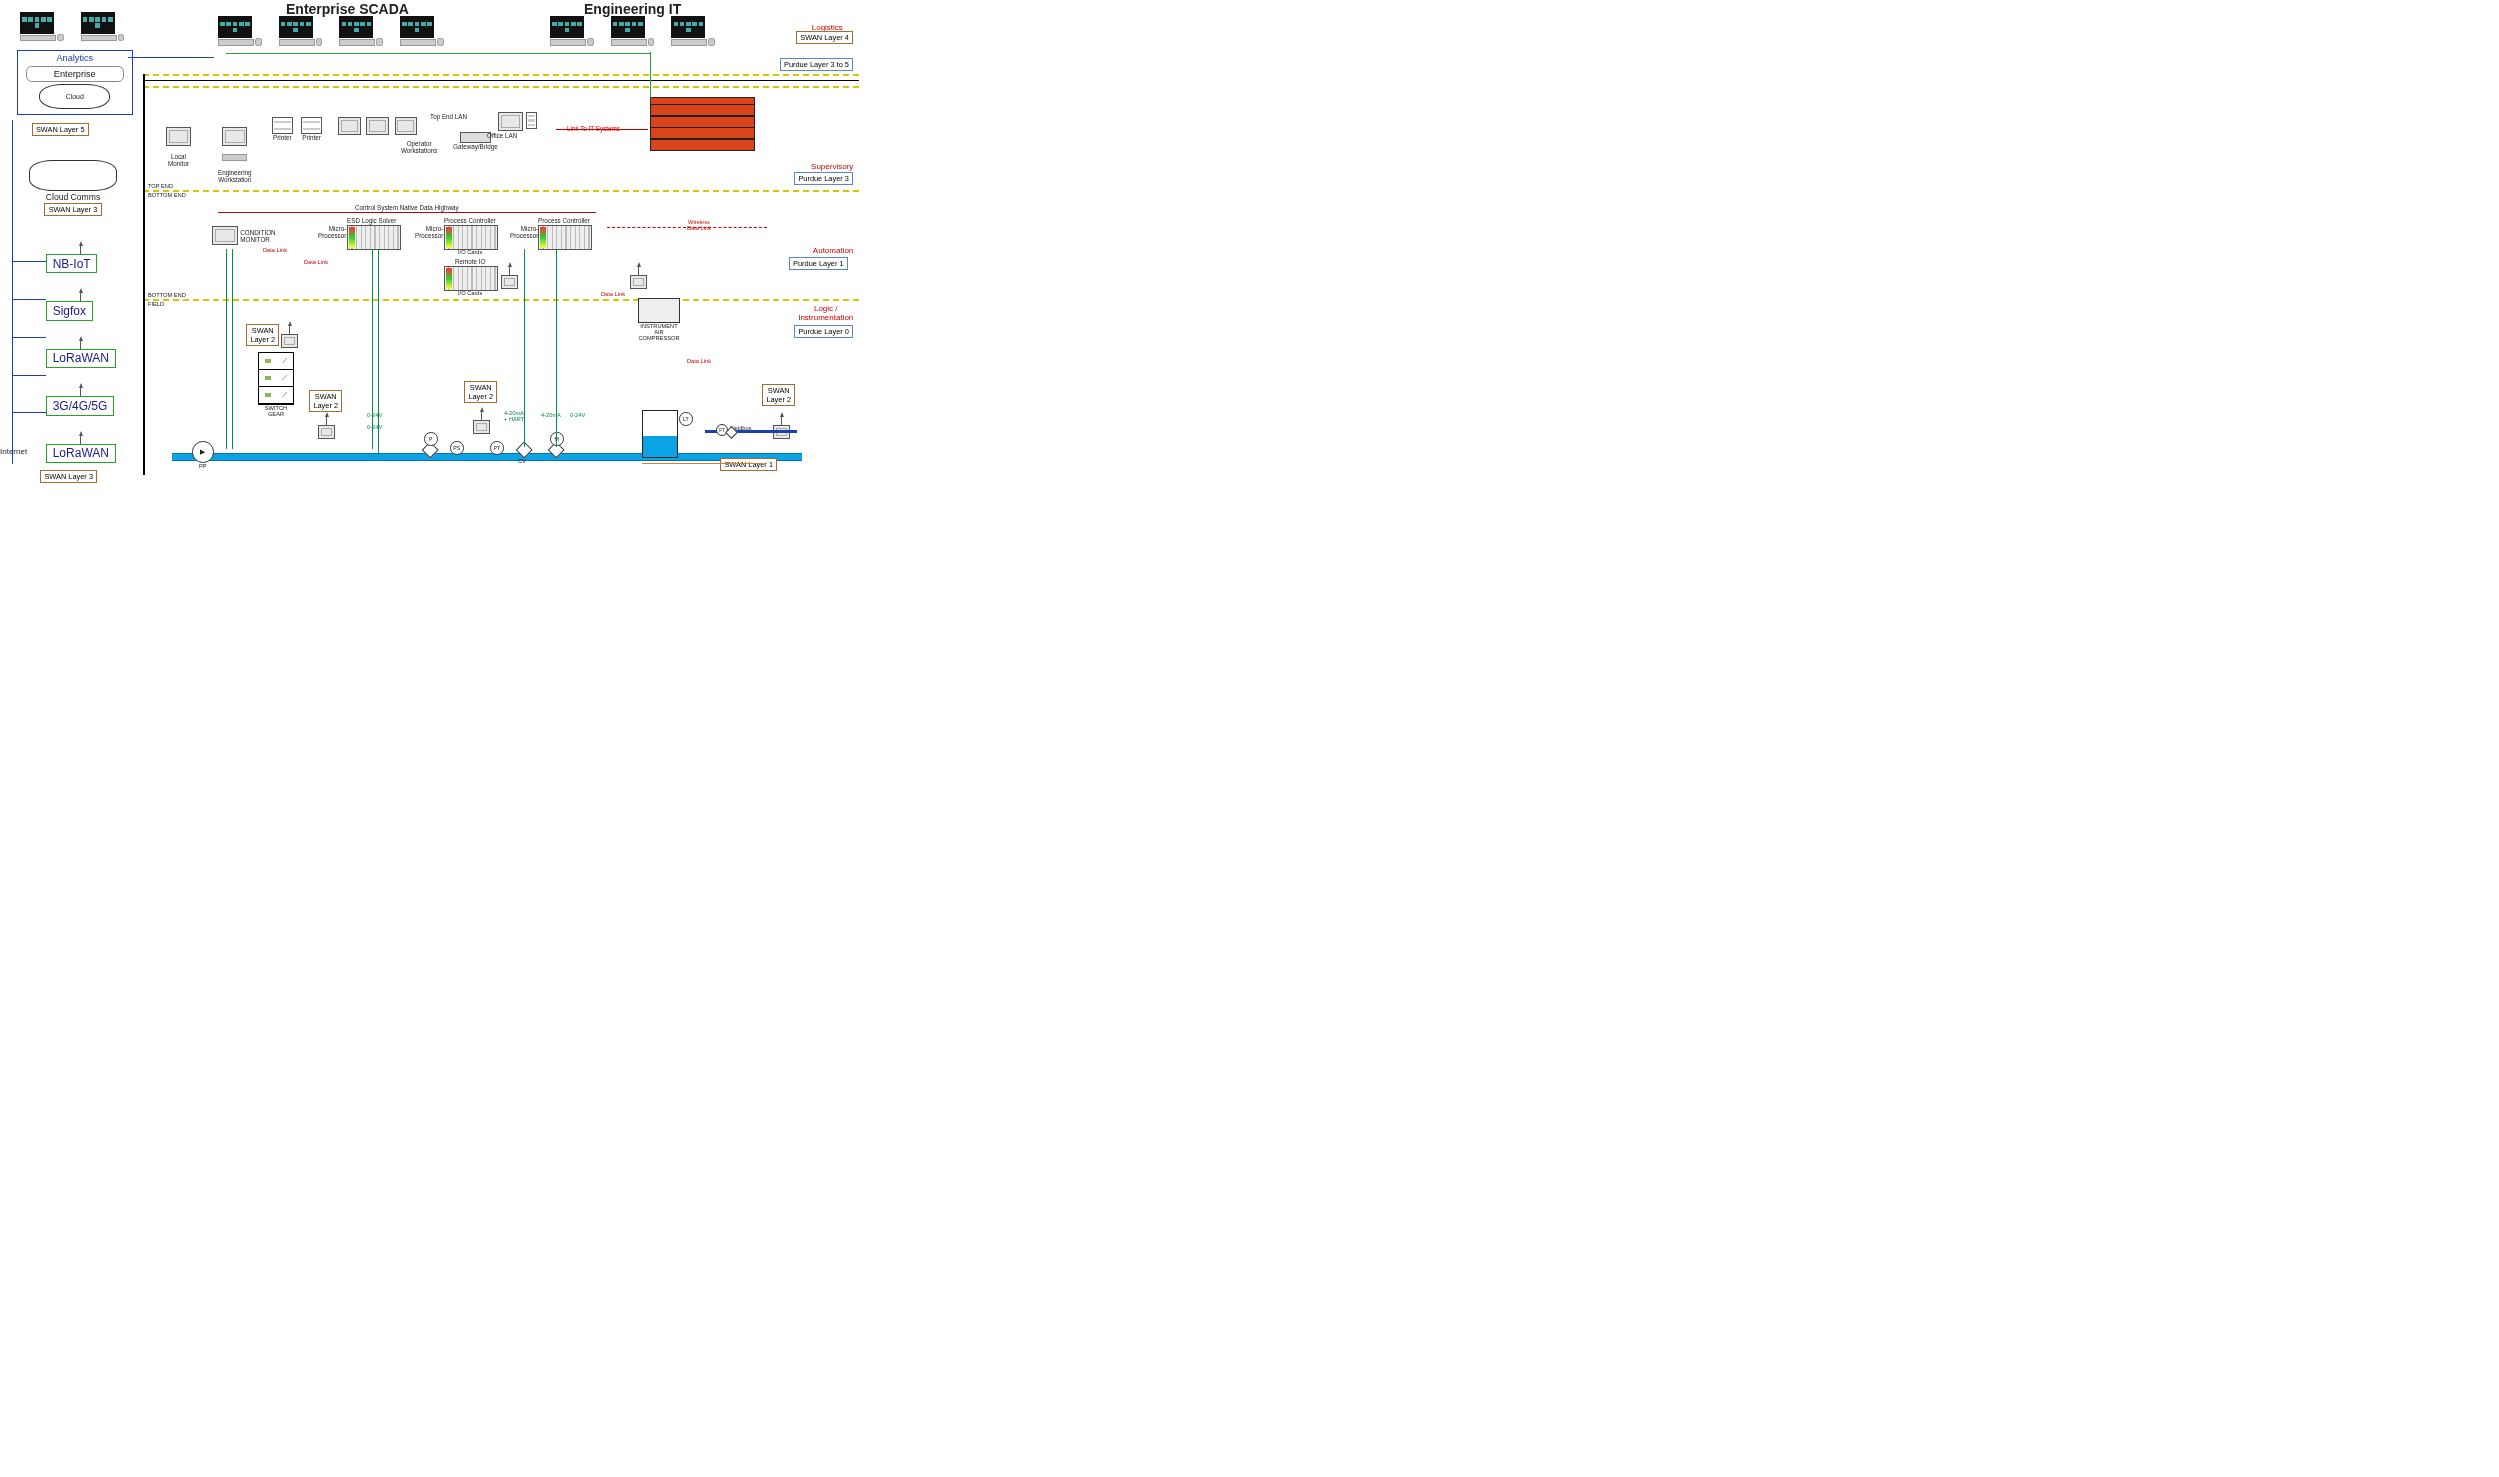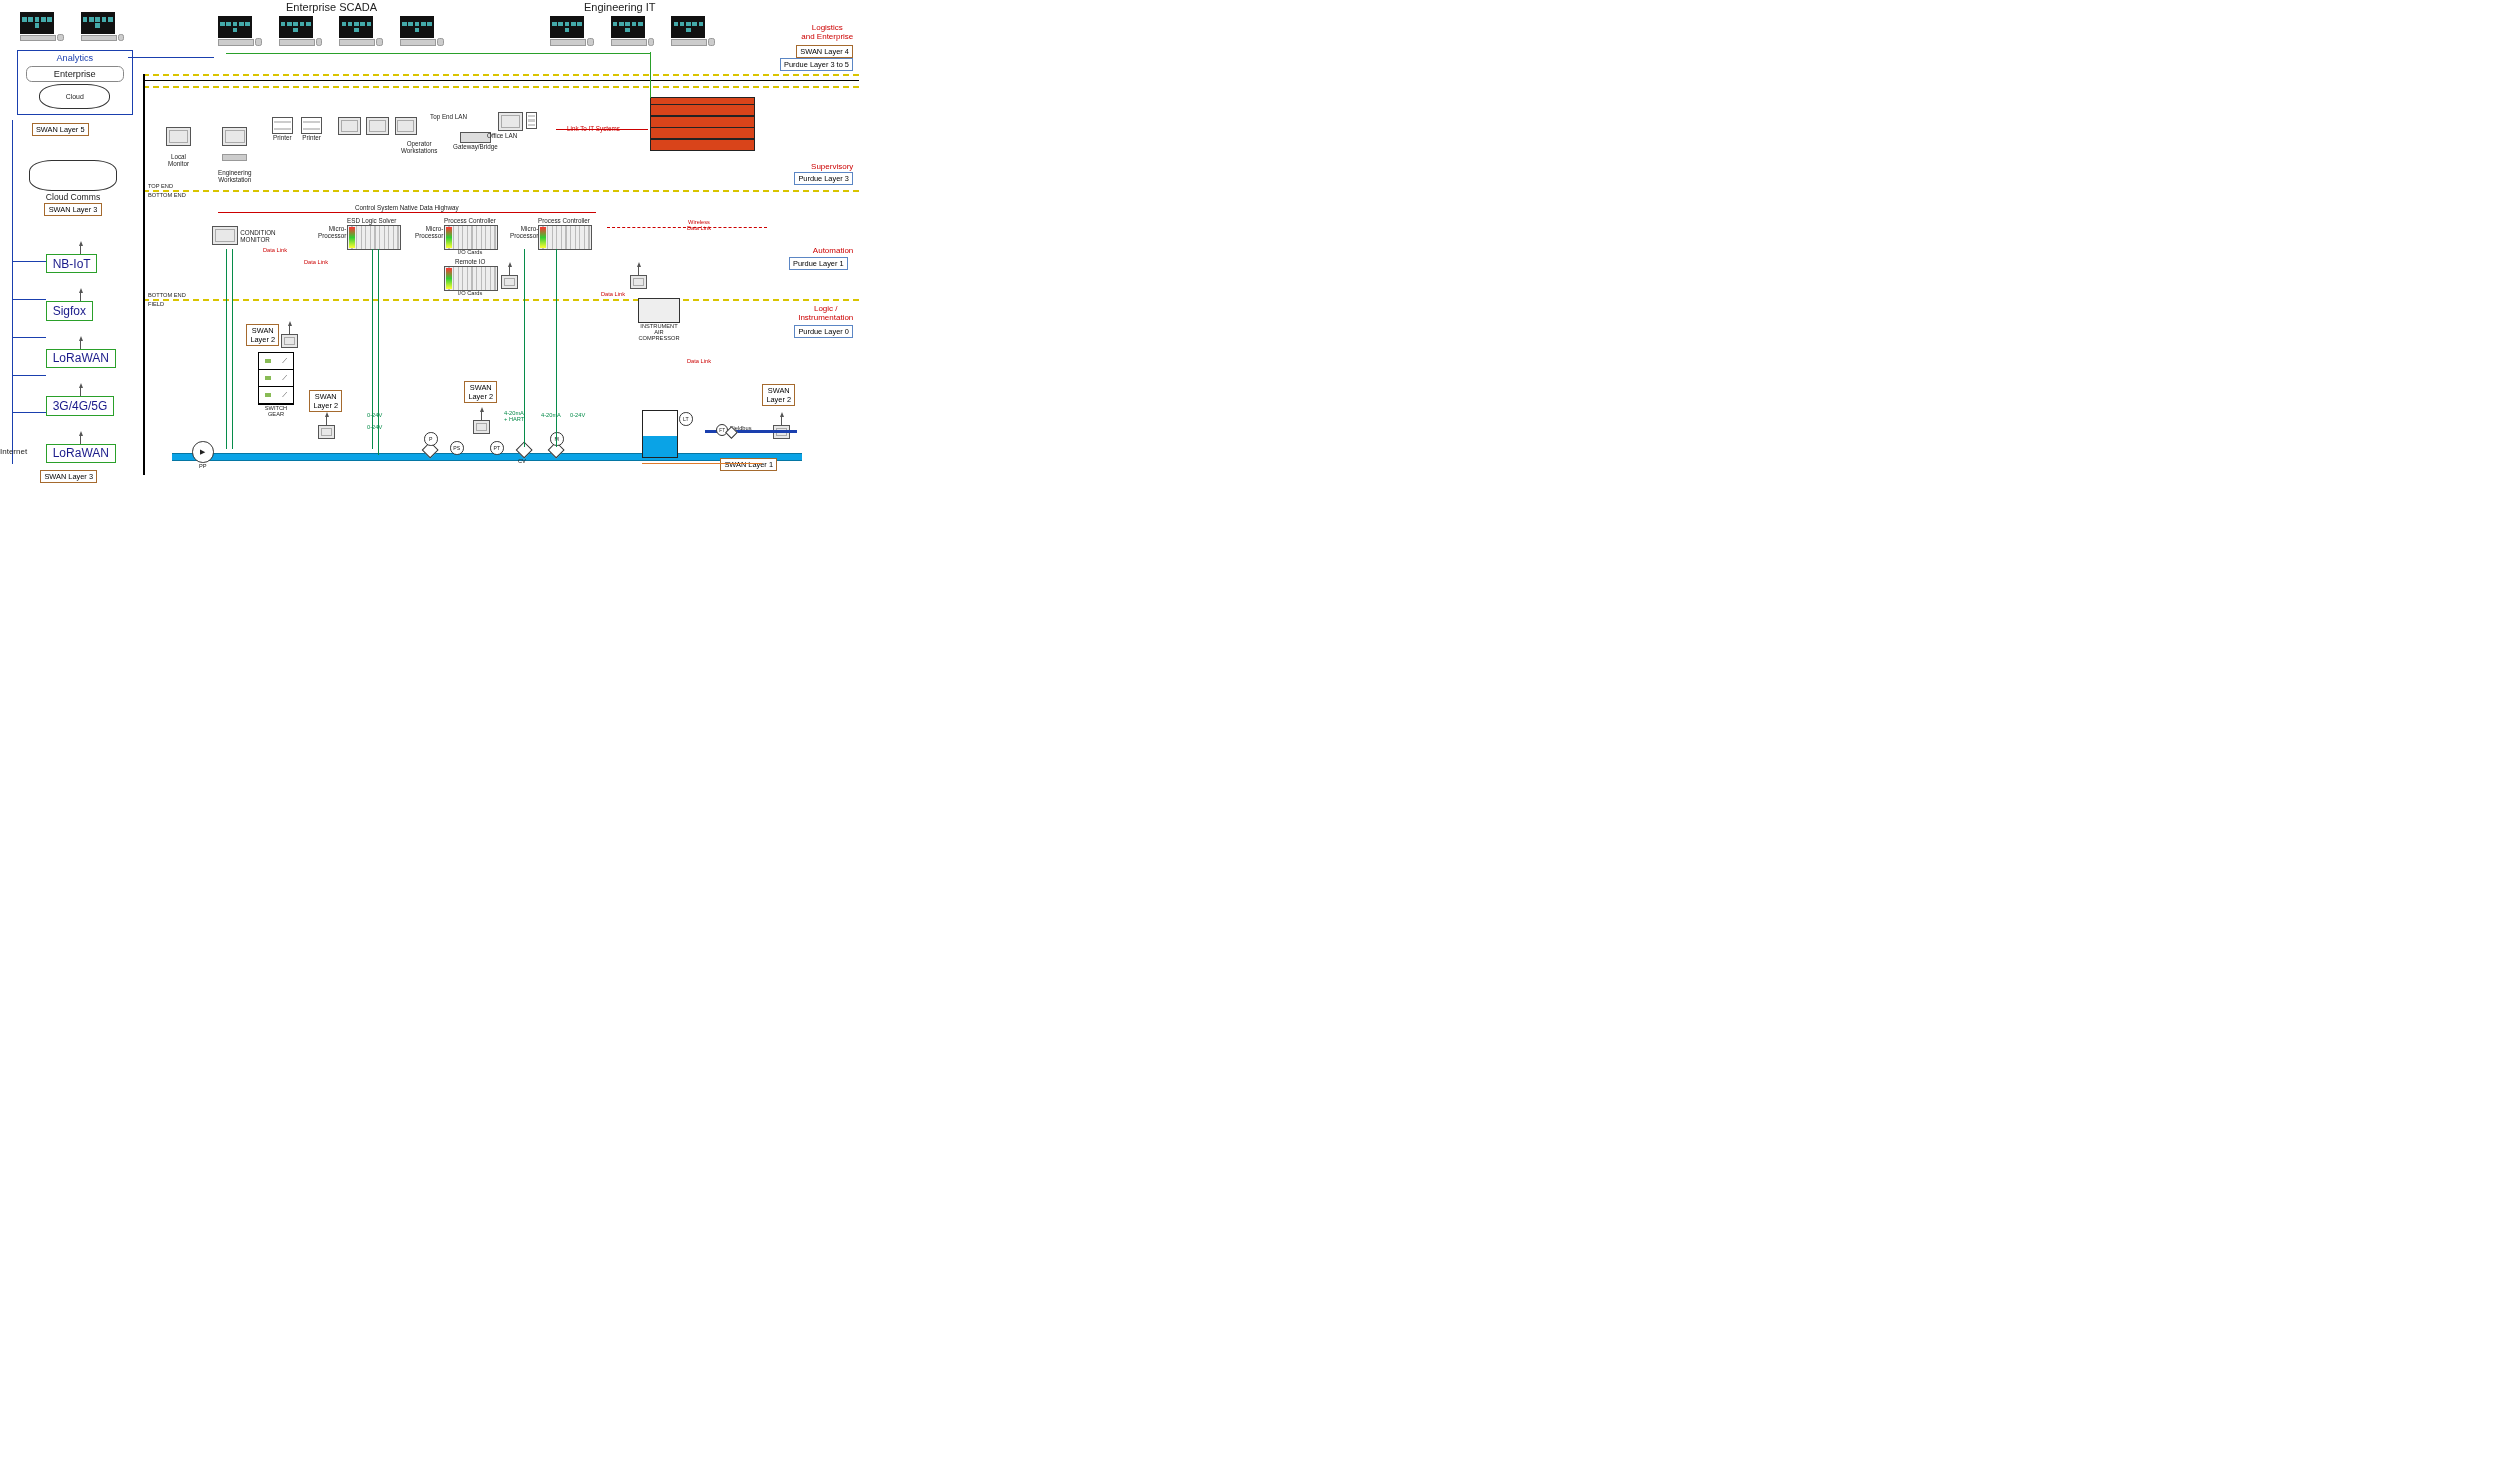--- a/index.html
+++ b/index.html
@@ -32,21 +32,21 @@
   }
   .tech-box {
     display: inline-block;
     border: 1.1px solid #2aa02a;
     padding: 1.7px 5.7px;
     font-size: 12px;
     color: #1a1a8a;
     background: #fff;
   }
   .zone-title { color: #c00; font-size: 8px; text-align: center; }
-  .heading { font-size: 11px; font-weight: normal; }
+  .heading { font-size: 14px; font-weight: bold; }
   .small { font-size: 6.3px; }
   .tiny { font-size: 5.7px; }
   .cloud {
     width:69px; height:23px; border:0.6px solid #333; border-radius:23px/11.5px;
     display:flex; align-items:center; justify-content:center; background:#fff;
   }
   .monitor {
     width:34px; height:22px; background:#111;
     display:flex; flex-wrap:wrap; align-content:center; justify-content:center;
     gap:1.7px; padding:1.7px; box-sizing:border-box;
@@ -137,21 +137,21 @@
     <div style="color:#1a3fae;font-size:9.2px;">Analytics</div>
     <div style="border:0.6px solid #888;border-radius:5.7px;padding:2.3px;margin:2.3px 5.7px;font-size:9.2px;">Enterprise</div>
     <div class="cloud" style="margin:2.3px auto;">
         <span>Cloud</span>
       </div>
   </div>
   <div class="abs" style="left:31.5px; top:123px;"><span class="swan-badge">SWAN Layer 5</span></div>
 
   <div class="abs zone-title" style="right:5.7px; top:23px; white-space:pre-line;">Logistics
 and Enterprise</div>
-  <div class="abs" style="right:5.7px; top:45px;"><span class="swan-badge">SWAN Layer 4</span></div>
+  <div class="abs" style="right:5.7px; top:31px;"><span class="swan-badge">SWAN Layer 4</span></div>
   <div class="abs" style="right:5.7px; top:58px;"><span class="purdue-badge">Purdue Layer 3 to 5</span></div>
 
   <div class="abs zone-title" style="right:5.7px; top:162px;">Supervisory</div>
   <div class="abs" style="right:5.7px; top:172px;"><span class="purdue-badge">Purdue Layer 3</span></div>
 
   <div class="abs zone-title" style="right:5.7px; top:246px;">Automation</div>
   <div class="abs" style="right:11px; top:257px;"><span class="purdue-badge">Purdue Layer 1</span></div>
 
   <div class="abs zone-title" style="right:5.7px; top:304px; white-space:pre-line;">Logic /
 Instrumentation</div>

